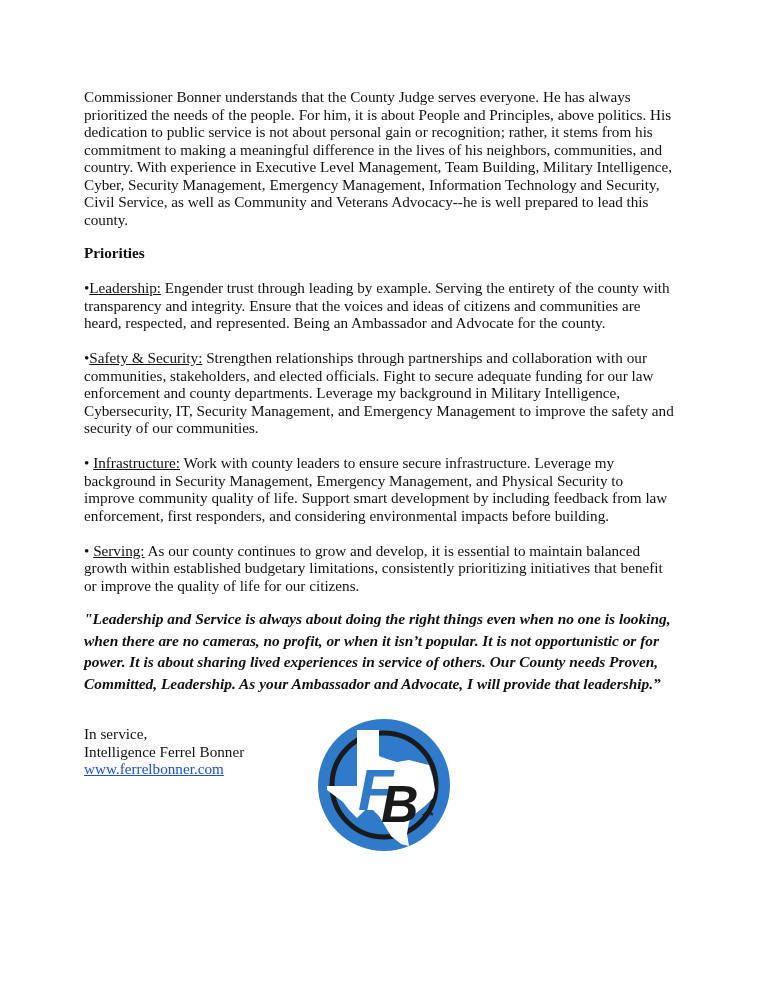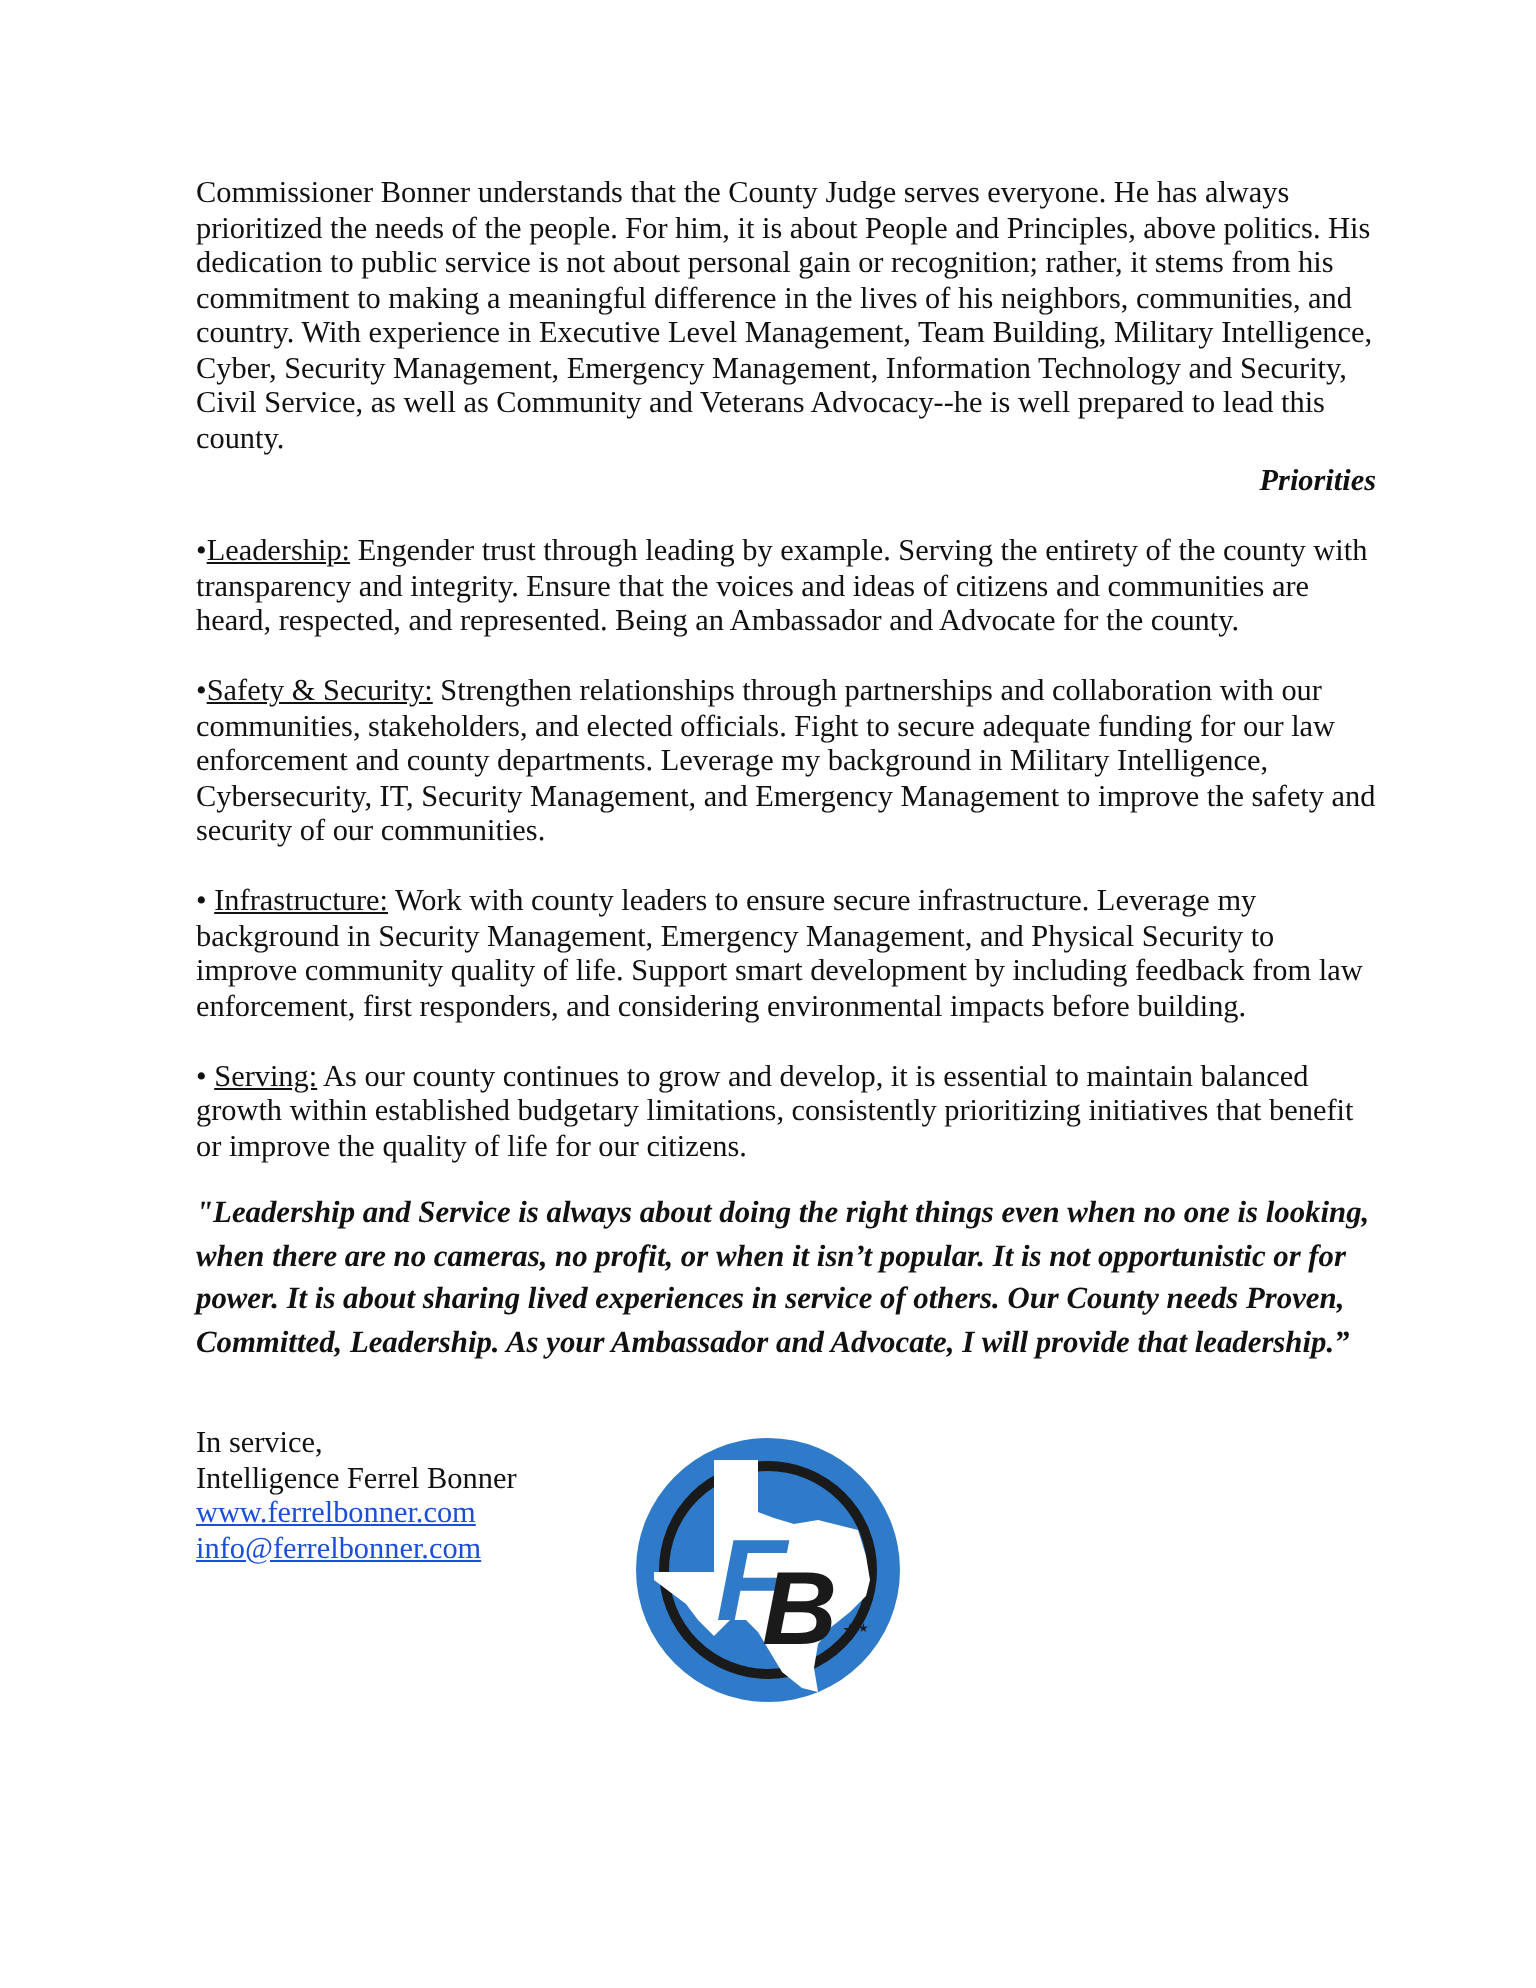--- a/index.html
+++ b/index.html
@@ -1,22 +1,22 @@
 <!DOCTYPE html>
 <html><head>
 <meta charset="utf-8">
 <style>
   html, body { margin: 0; padding: 0; background: #ffffff; }
   body { width: 768px; height: 994px; position: relative; overflow: hidden;
          font-family: "Liberation Serif", "DejaVu Serif", serif; color: #111111; }
-  .page { position: absolute; left: 98px; top: 88px; width: 590px;
+  .page { position: absolute; left: 84px; top: 88px; width: 590px;
           font-size: 15.2px; line-height: 17.5px; }
   p { margin: 0; }
   .intro { }
-  .heading { text-align: right; font-weight: bold; margin-top: 4px; font-style: italic; }
+  .heading { text-align: left; font-weight: bold; margin-top: 16px; }
   .priority { margin-top: 17.5px; }
   .priority .label { font-weight: normal; text-decoration: underline; text-align: center; }
   .quote { margin-top: 14px; font-weight: bold; font-style: italic; line-height: 21.5px; font-size: 15.4px; }
   .closing { margin-top: 31px; }
   .closing a { color: #1d4ed8; text-decoration: underline; }
   .logo { position: absolute; left: 317px; top: 718px; width: 134px; height: 134px; }
 </style>
 </head>
 <body>
 
@@ -36,21 +36,20 @@
   <p class="priority">
     <span>• </span><span class="label">Serving:</span><span> As our county continues to grow and develop, it is essential to maintain balanced growth within established budgetary limitations, consistently prioritizing initiatives that benefit or improve the quality of life for our citizens.</span>
   </p>
 
   <p class="quote">"Leadership and Service is always about doing the right things even when no one is looking, when there are no cameras, no profit, or when it isn’t popular. It is not opportunistic or for power. It is about sharing lived experiences in service of others. Our County needs Proven, Committed, Leadership. As your Ambassador and Advocate, I will provide that leadership.”</p>
 
   <div class="closing">
     <div>In service,</div>
     <div>Intelligence Ferrel Bonner</div>
     <div><a>www.ferrelbonner.com</a></div>
-    <div><a>info@ferrelbonner.com</a></div>
   </div>
 </div>
 
 <svg class="logo" viewBox="0 0 134 134">
   <circle cx="67" cy="67" r="66" fill="#2f7ac9"></circle>
   <circle cx="67" cy="67" r="52" fill="none" stroke="#1a1a1a" stroke-width="5"></circle>
   <circle cx="67" cy="67" r="49" fill="#2f7ac9"></circle>
   <path fill="#ffffff" d="M 40 12 L 62 12 L 62 38 L 70 41 L 80 44 L 92 42 L 104 45 L 112 47 L 116 60 L 118 72 L 116 80 L 108 88 L 98 96 L 92 104 L 90 116 L 92 128 L 84 126 L 74 118 L 68 108 L 62 98 L 56 92 L 48 92 L 40 100 L 32 92 L 26 84 L 18 78 L 10 72 L 10 68 L 40 68 Z"></path>
   <text x="41" y="92" font-family="Liberation Sans, sans-serif" font-weight="bold" font-style="italic" font-size="58" fill="#2f7ac9">F</text>
   <text x="64" y="104" font-family="Liberation Sans, sans-serif" font-weight="bold" font-style="italic" font-size="52" fill="#1a1a1a">B</text>

